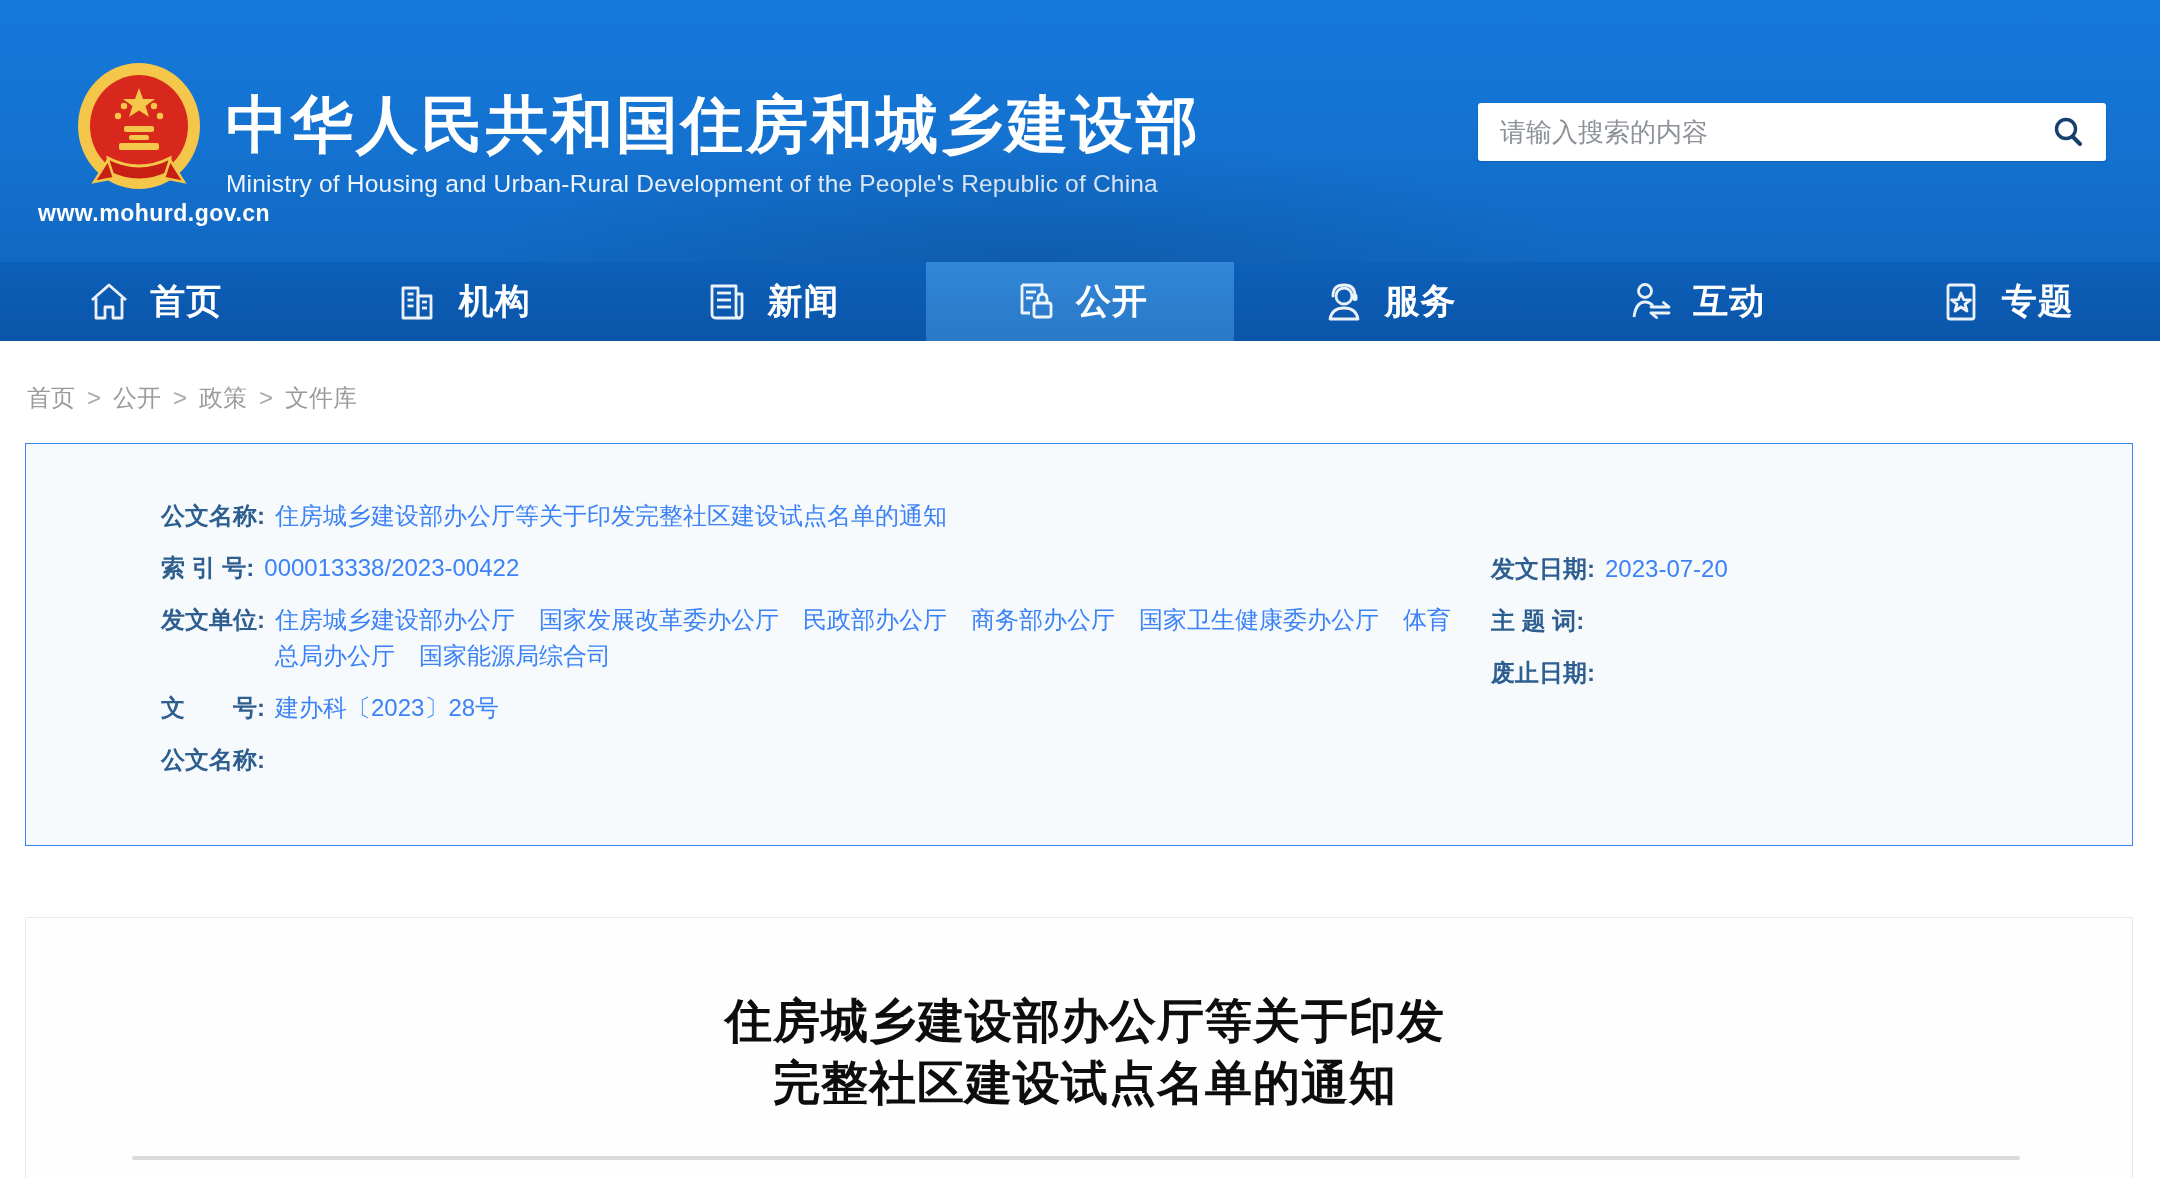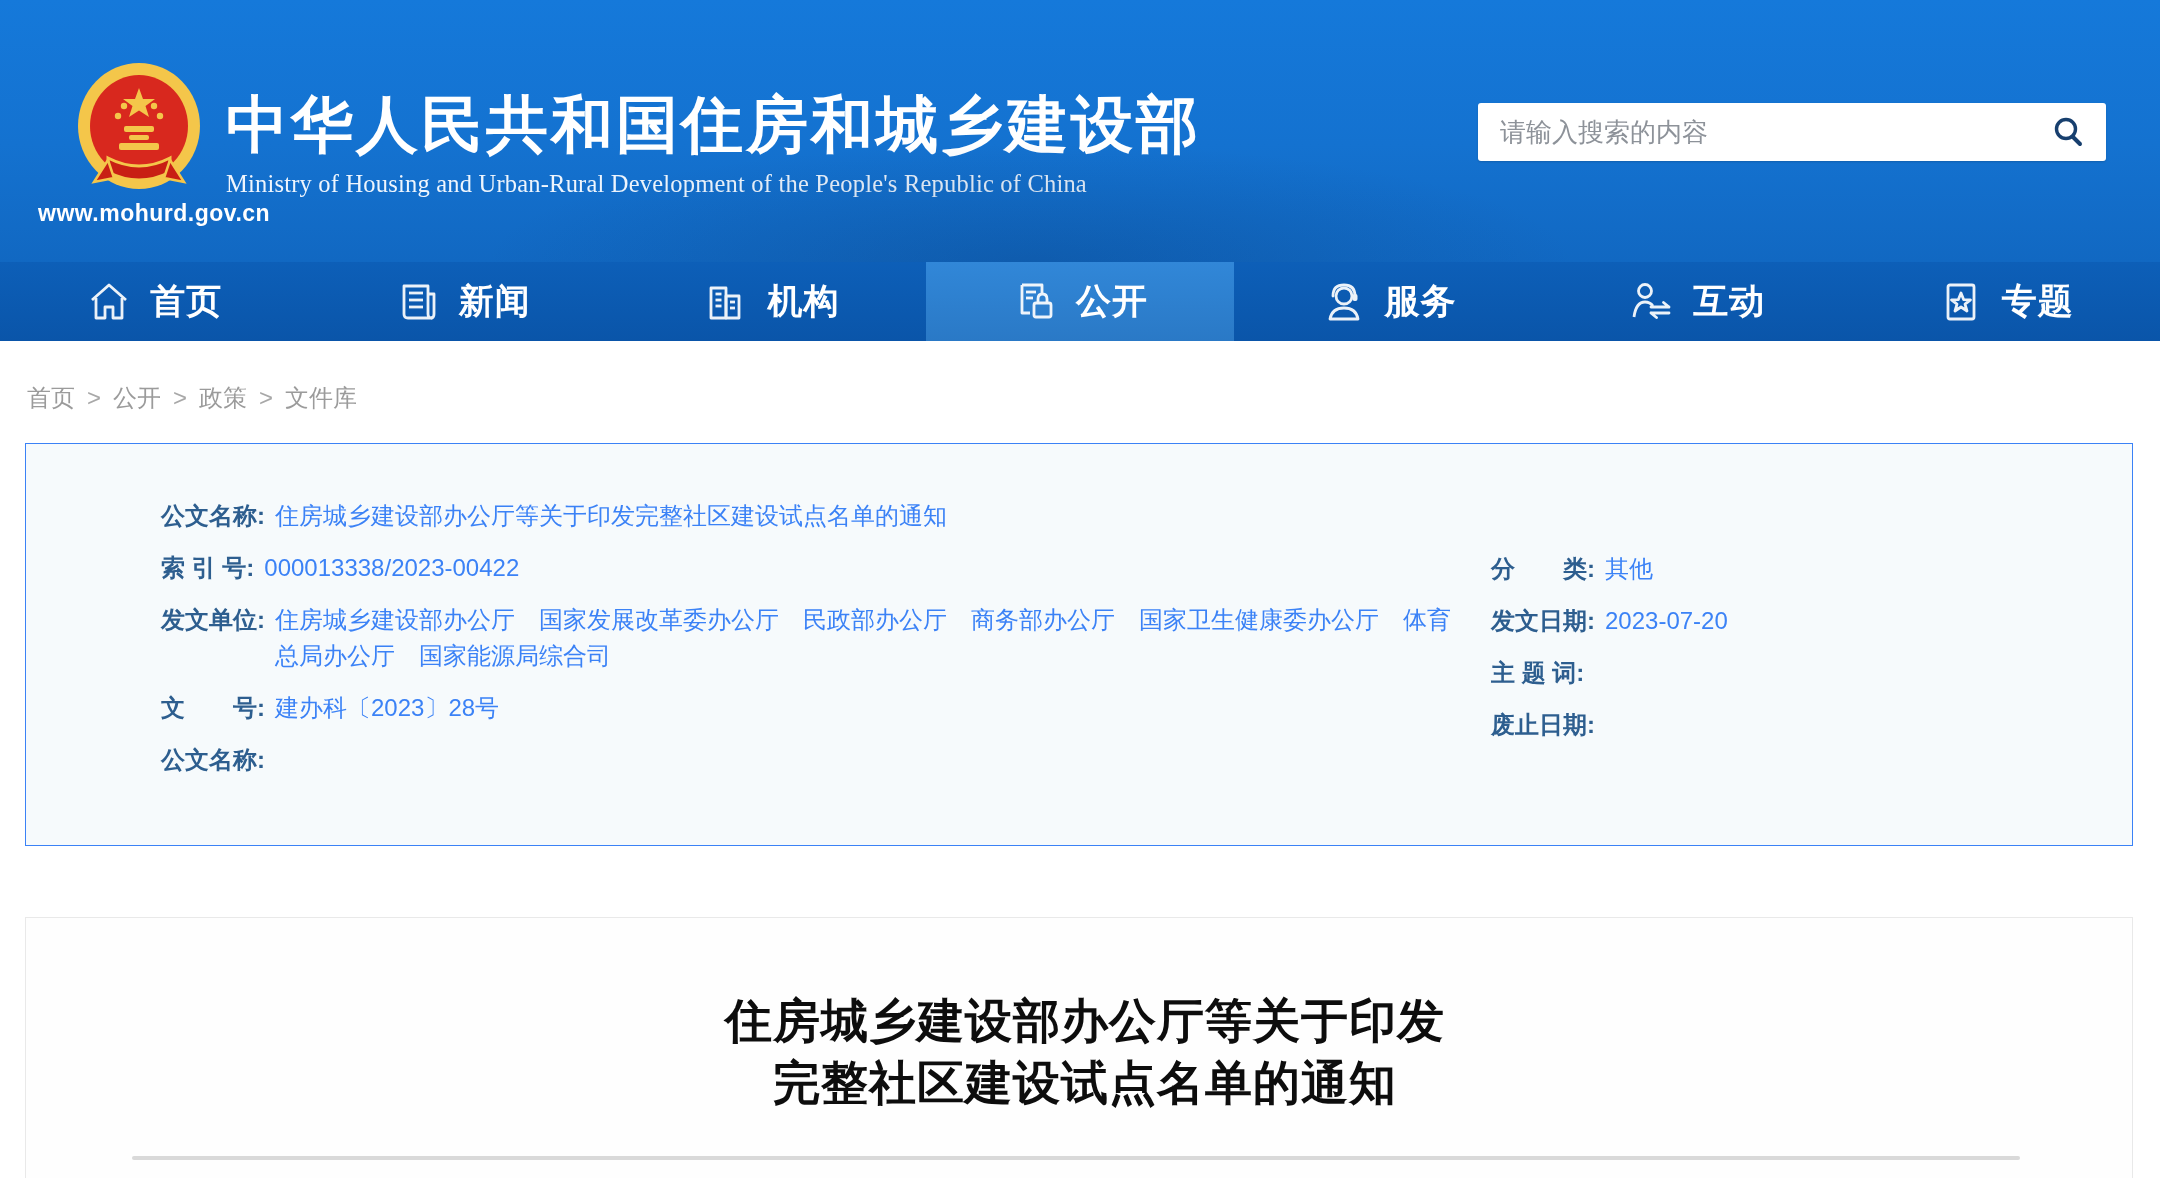--- a/index.html
+++ b/index.html
@@ -20,21 +20,21 @@
   .header::after { 
     content:""; position:absolute; left:480px; bottom:0; width:1100px; height:120px;
     background:radial-gradient(ellipse at 50% 100%, rgba(10,60,120,.28) 0%, rgba(10,60,120,0) 70%);
     pointer-events:none;
   }
   .emblem { position:absolute; left:74px; top:62px; width:130px; height:134px; }
   .site-url {
     position:absolute; left:38px; top:200px; color:#ffffff; font-weight:bold;
     font-size:23px; letter-spacing:.5px;
   }
-  .title-block { position:absolute; left:226px; top:92px; color:#ffffff;font-family:Liberation Serif, serif; }
+  .title-block { position:absolute; left:226px; top:92px; color:#ffffff; }
   .title-cn { font-size:62px; font-weight:bold; letter-spacing:3px; line-height:66px; white-space:nowrap; }
   .title-en { margin-top:12px; font-size:24.5px; color:#eef5fd; letter-spacing:.2px; white-space:nowrap; }
 
   .search-box {
     position:absolute; left:1478px; top:103px; width:628px; height:58px;
     background:#ffffff; border-radius:3px; display:flex; align-items:center;
     padding:0 18px 0 22px; box-shadow:0 1px 2px rgba(0,0,0,.15);
   }
   .search-input {
     flex:1; border:none; outline:none; font-size:26px; color:#333;
@@ -137,40 +137,40 @@
     <div class="nav-item">
       <svg class="nav-icon" viewBox="0 0 46 46" fill="none" stroke="#ffffff" stroke-width="2.8" stroke-linejoin="round">
         <path d="M6 21 L23 6 L40 21"></path>
         <path d="M10 19 V39 H19 V28 H27 V39 H36 V19"></path>
       </svg>
       <span>首页</span>
     </div>
 
     <div class="nav-item">
       <svg class="nav-icon" viewBox="0 0 46 46" fill="none" stroke="#ffffff" stroke-width="2.8" stroke-linejoin="round">
-        <path d="M9 7 H33 V35 Q33 39 37 39 H13 Q9 39 9 35 Z"></path>
-        <path d="M33 15 H39 V35 Q39 39 36 39"></path>
-        <line x1="14" y1="14" x2="28" y2="14"></line>
-        <line x1="14" y1="21" x2="28" y2="21"></line>
-        <line x1="14" y1="28" x2="28" y2="28"></line>
-      </svg>
-      <span>新闻</span>
-    </div>
-
-    <div class="nav-item">
-      <svg class="nav-icon" viewBox="0 0 46 46" fill="none" stroke="#ffffff" stroke-width="2.8" stroke-linejoin="round">
         <rect x="8" y="9" width="15" height="30"></rect>
         <rect x="23" y="17" width="13" height="22"></rect>
         <line x1="12.5" y1="15" x2="18.5" y2="15"></line>
         <line x1="12.5" y1="21" x2="18.5" y2="21"></line>
         <line x1="12.5" y1="27" x2="18.5" y2="27"></line>
         <line x1="27" y1="23" x2="32" y2="23"></line>
         <line x1="27" y1="29" x2="32" y2="29"></line>
       </svg>
       <span>机构</span>
+    </div>
+
+    <div class="nav-item">
+      <svg class="nav-icon" viewBox="0 0 46 46" fill="none" stroke="#ffffff" stroke-width="2.8" stroke-linejoin="round">
+        <path d="M9 7 H33 V35 Q33 39 37 39 H13 Q9 39 9 35 Z"></path>
+        <path d="M33 15 H39 V35 Q39 39 36 39"></path>
+        <line x1="14" y1="14" x2="28" y2="14"></line>
+        <line x1="14" y1="21" x2="28" y2="21"></line>
+        <line x1="14" y1="28" x2="28" y2="28"></line>
+      </svg>
+      <span>新闻</span>
     </div>
 
     <div class="nav-item active">
       <svg class="nav-icon" viewBox="0 0 46 46" fill="none" stroke="#ffffff" stroke-width="2.8" stroke-linejoin="round">
         <path d="M10 6 H30 V16 M10 6 V34 H18"></path>
         <line x1="14" y1="13" x2="24" y2="13"></line>
         <line x1="14" y1="19" x2="21" y2="19"></line>
         <rect x="22" y="24" width="17" height="14" rx="2"></rect>
         <path d="M26 24 V20 Q26 15 30.5 15 Q35 15 35 20 V24"></path>
       </svg>
@@ -236,24 +236,20 @@
         <span class="meta-value">建办科〔2023〕28号</span>
       </div>
       <div class="meta-row">
         <span class="meta-label">公文名称:</span>
         <span class="meta-value"></span>
       </div>
     </div>
 
     <div class="meta-col meta-right">
       <div class="meta-row">
-        <span class="meta-label">分　　类:</span>
-        <span class="meta-value">其他</span>
-      </div>
-      <div class="meta-row">
         <span class="meta-label">发文日期:</span>
         <span class="meta-value">2023-07-20</span>
       </div>
       <div class="meta-row">
         <span class="meta-label">主 题 词:</span>
         <span class="meta-value"></span>
       </div>
       <div class="meta-row">
         <span class="meta-label">废止日期:</span>
         <span class="meta-value"></span>

